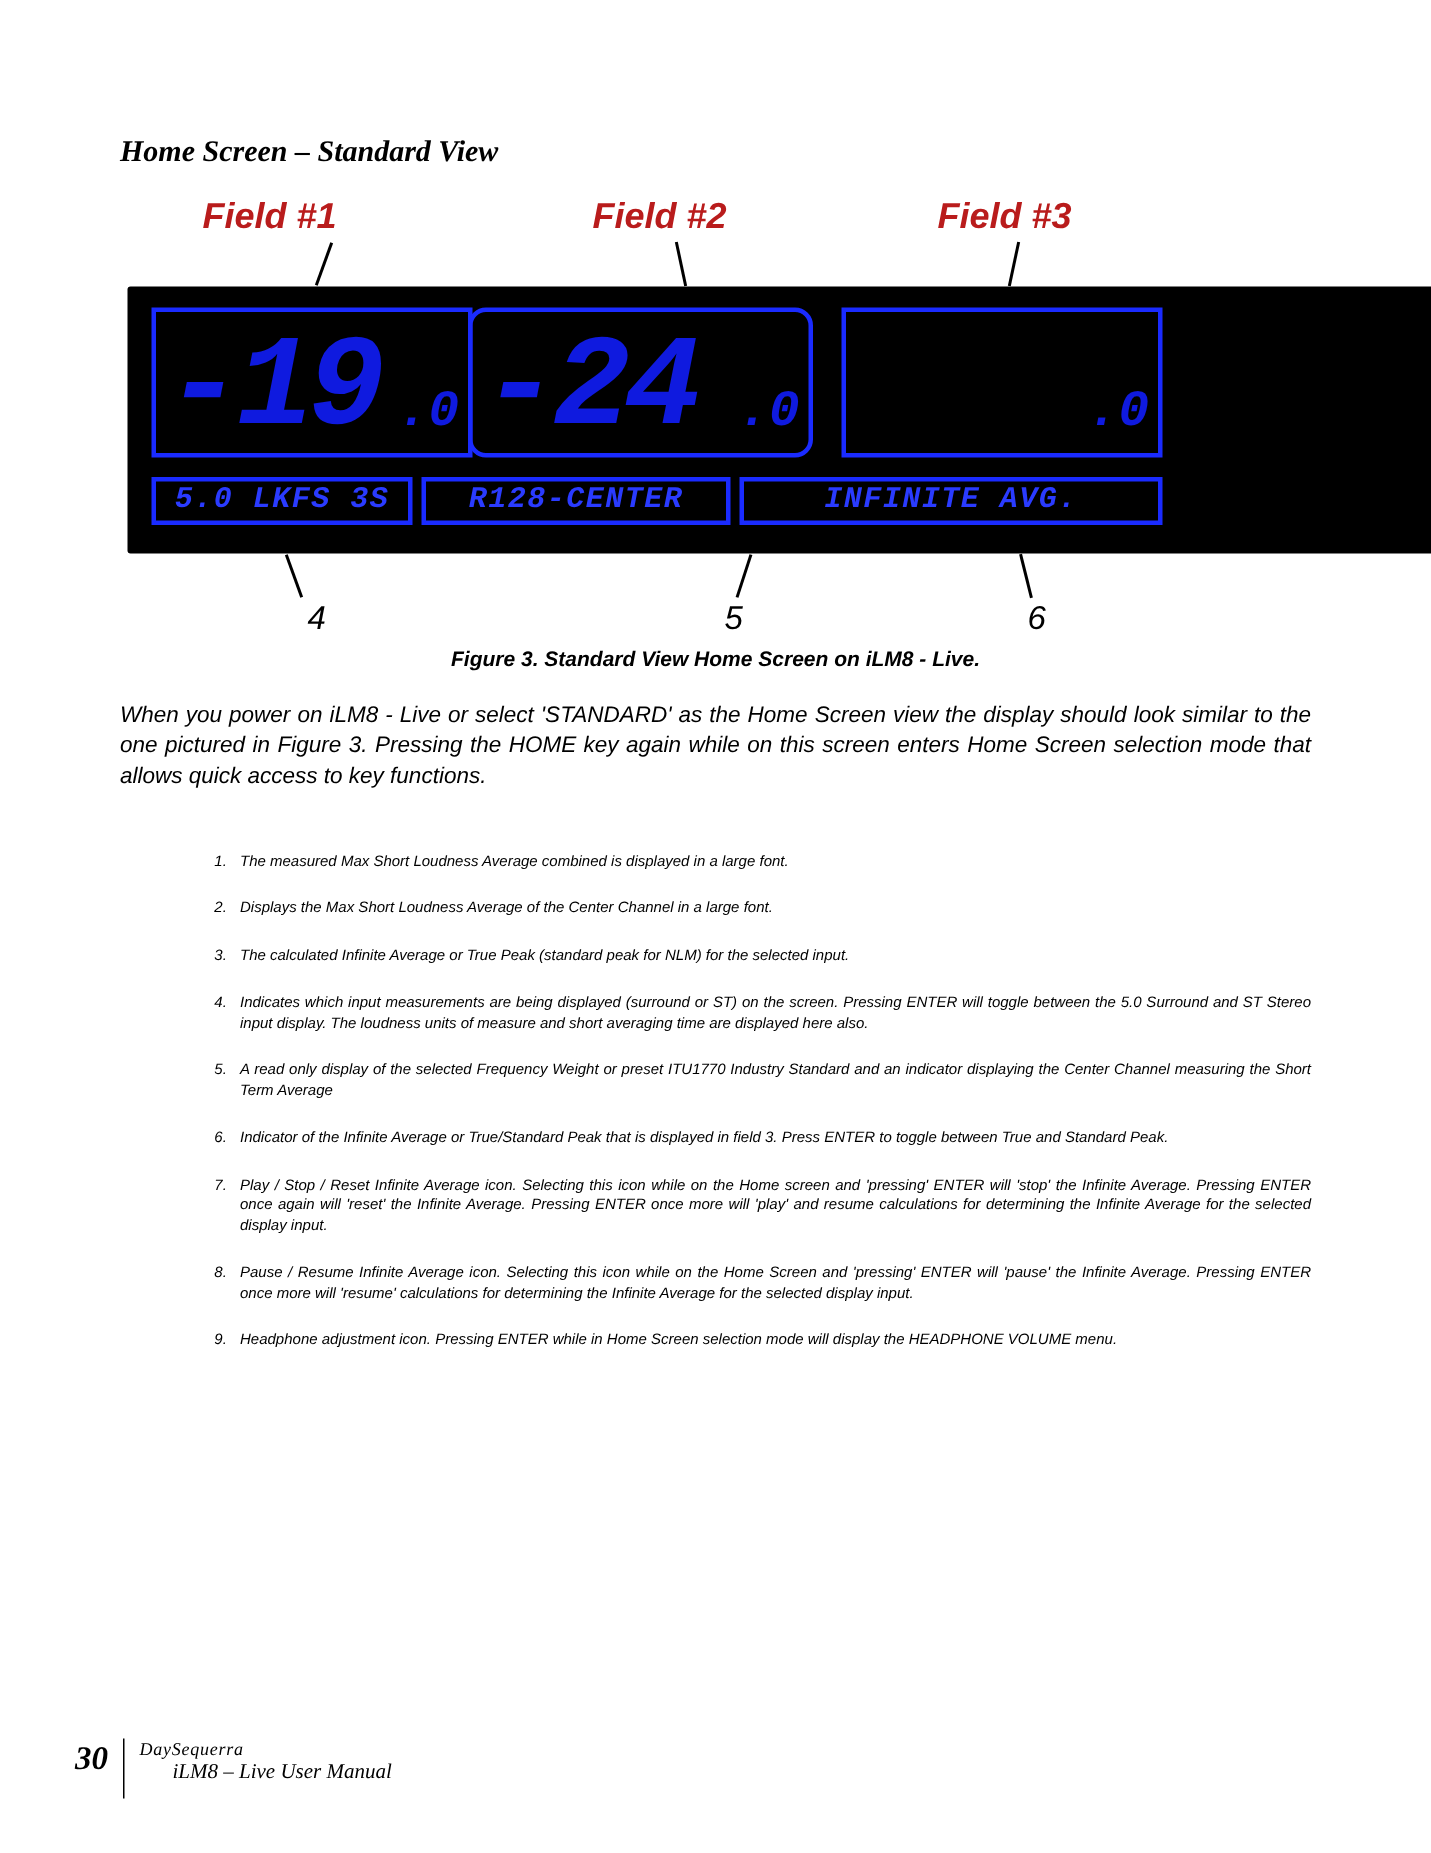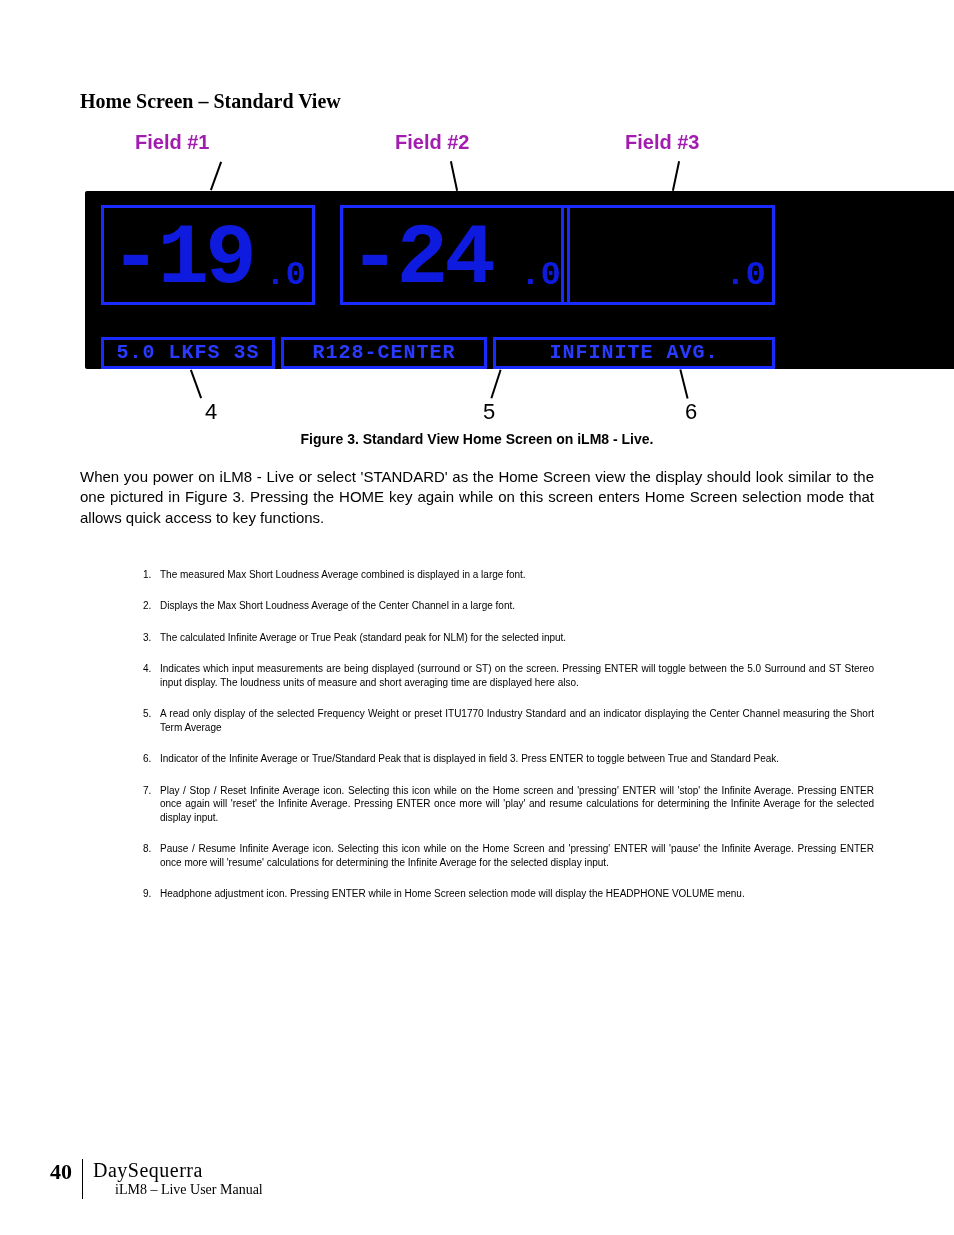--- a/index.html
+++ b/index.html
@@ -9,20 +9,21 @@
     padding: 0;
     background: #fff;
     color: #000;
   }
   .page {
     width: 954px;
     height: 1235px;
     box-sizing: border-box;
     padding: 90px 80px 48px 80px;
     position: relative;
+    font-style: italic;
   }
   .section-heading {
     font-family: "Times New Roman", Times, serif;
     font-weight: bold;
     font-size: 20px;
     margin: 0 0 18px 0;
   }
 
   
   .figure-wrap {
@@ -33,22 +34,22 @@
   }
 
   .field-labels {
     position: relative;
     height: 60px;
   }
   .field-label {
     position: absolute;
     font-family: Arial, sans-serif;
     font-weight: bold;
-    font-size: 20px;
-    color: #a21caf;
+    font-size: 24px;
+    color: #b91c1c;
   }
 
   .device {
     position: relative;
     width: 918px;
     height: 178px;
     background: #000;
     border-radius: 2px;
   }
   .callout-line {
@@ -84,21 +85,21 @@
     border: 3px solid #1a2bff;
     height: 32px;
     box-sizing: border-box;
     color: #2a3bff;
     font-family: "Courier New", monospace;
     font-weight: bold;
     font-size: 20px;
     letter-spacing: 1px;
     text-align: center;
     line-height: 26px;
-    bottom: 0;
+    bottom: 19px;
   }
 
   .side-icon {
     position: absolute;
     right: 14px;
     width: 34px;
     height: 34px;
     border: 2px solid #1a2bff;
     box-sizing: border-box;
   }
@@ -152,21 +153,21 @@
     padding-right: 10px;
   }
   .footer-divider {
     width: 1px;
     height: 40px;
     background: #000;
     margin-right: 10px;
   }
   .brand {
     font-family: Georgia, "Times New Roman", serif;
-    font-size: 20px;
+    font-size: 12px;
     letter-spacing: 0.5px;
   }
   .manual-name {
     font-family: "Times New Roman", Times, serif;
     font-size: 14px;
     margin-top: 0;
     margin-left: 22px;
   }
 </style>
 </head>
@@ -186,21 +187,21 @@
       <div class="callout-line" style="left:368px; top:30px; width:2px; height:30px; transform:rotate(-12deg);"></div>
       <div class="callout-line" style="left:590px; top:30px; width:2px; height:30px; transform:rotate(12deg);"></div>
     </div>
 
     <div class="device">
 
       <div class="lcd-box" style="left:16px;  width:214px;">
         <span class="lcd-big big-main" style="left:6px;">-19</span>
         <span class="lcd-big big-dec" style="right:6px;">.0</span>
       </div>
-      <div class="lcd-box" style="left:255px; width:230px;">
+      <div class="lcd-box" style="left:227px; width:230px;border-radius:12px;">
         <span class="lcd-big big-main" style="left:6px;">-24</span>
         <span class="lcd-big big-dec" style="right:6px;">.0</span>
       </div>
       <div class="lcd-box" style="left:476px; width:214px;">
         <span class="lcd-big big-dec" style="right:6px;">.0</span>
       </div>
 
       <div class="lcd-info" style="left:16px;  width:174px;">5.0 LKFS 3S</div>
       <div class="lcd-info" style="left:196px; width:206px;">R128-CENTER</div>
       <div class="lcd-info" style="left:408px; width:282px;">INFINITE  AVG.</div>
@@ -253,21 +254,21 @@
     <li>The calculated Infinite Average or True Peak (standard peak for NLM) for the selected input.</li>
     <li>Indicates which input measurements are being displayed (surround or ST) on the screen. Pressing ENTER will toggle between the 5.0 Surround and ST Stereo input display. The loudness units of measure and short averaging time are displayed here also.</li>
     <li>A read only display of the selected Frequency Weight or preset ITU1770 Industry Standard and an indicator displaying the Center Channel measuring the Short Term Average</li>
     <li>Indicator of the Infinite Average or True/Standard Peak that is displayed in field 3. Press ENTER to toggle between True and Standard Peak.</li>
     <li>Play / Stop / Reset Infinite Average icon. Selecting this icon while on the Home screen and 'pressing' ENTER will 'stop' the Infinite Average.  Pressing ENTER once again will 'reset' the Infinite Average.  Pressing ENTER once more will 'play' and resume calculations for determining the Infinite Average for the selected display input.</li>
     <li>Pause / Resume Infinite Average icon.  Selecting this icon while on the Home Screen and 'pressing' ENTER will 'pause' the Infinite Average.  Pressing ENTER once more will 'resume' calculations for determining the Infinite Average for the selected display input.</li>
     <li>Headphone adjustment icon. Pressing ENTER while in Home Screen selection mode will display the HEADPHONE VOLUME menu.</li>
   </ol>
 
   <div class="footer">
-    <div class="page-num">40</div>
+    <div class="page-num">30</div>
     <div class="footer-divider"></div>
     <div>
       <div class="brand">DaySequerra</div>
       <div class="manual-name">iLM8 – Live User Manual</div>
     </div>
   </div>
 
 </div>
 
 </body></html>

